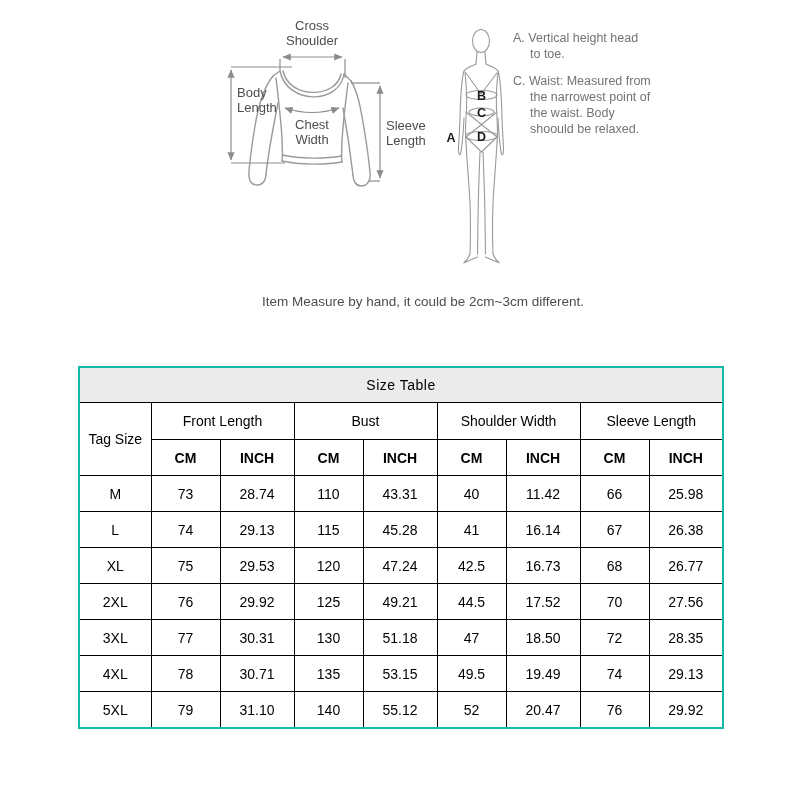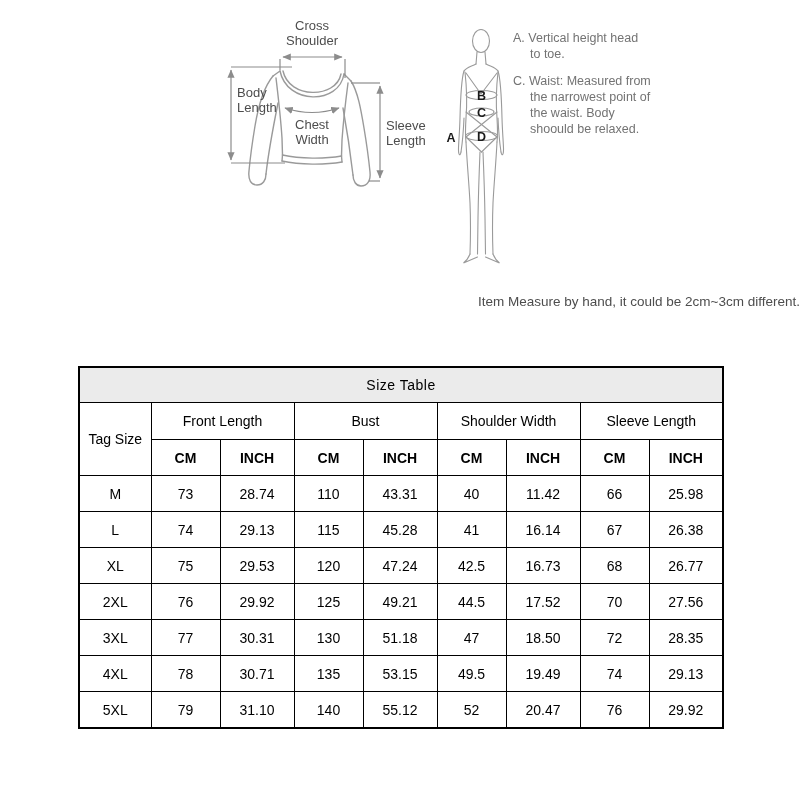--- a/index.html
+++ b/index.html
@@ -18,29 +18,29 @@
     left:513px;top:30px;width:138px;
     color:#737373;font-size:12.5px;line-height:1.3;
   }
   .instructions p{
     margin:0 0 10px 0;
     padding-left:17px;text-indent:-17px; 
   }
 
   
   .note{
-    left:46px;top:294px;width:754px;text-align:right;
+    left:46px;top:294px;width:754px;text-align:center;
     color:#4d4d4d;font-size:13.5px;
   }
 
   
   .size-table-wrap{left:78px;top:366px;}
   table.size-table{
     border-collapse:collapse;table-layout:fixed;width:645px;
-    border:2px solid #000000;
+    border:2px solid #14b8a6;
   }
   table.size-table td{
     border:1px solid #000;text-align:center;vertical-align:middle;
     color:#000;font-size:14px;padding:0;
   }
   td.title-cell{
     height:34px;font-size:29px;letter-spacing:0.5px;
     border-bottom:2px solid #000;
   }
   td.group-cell{height:36px;font-size:14.5px;margin-top:16px;}

